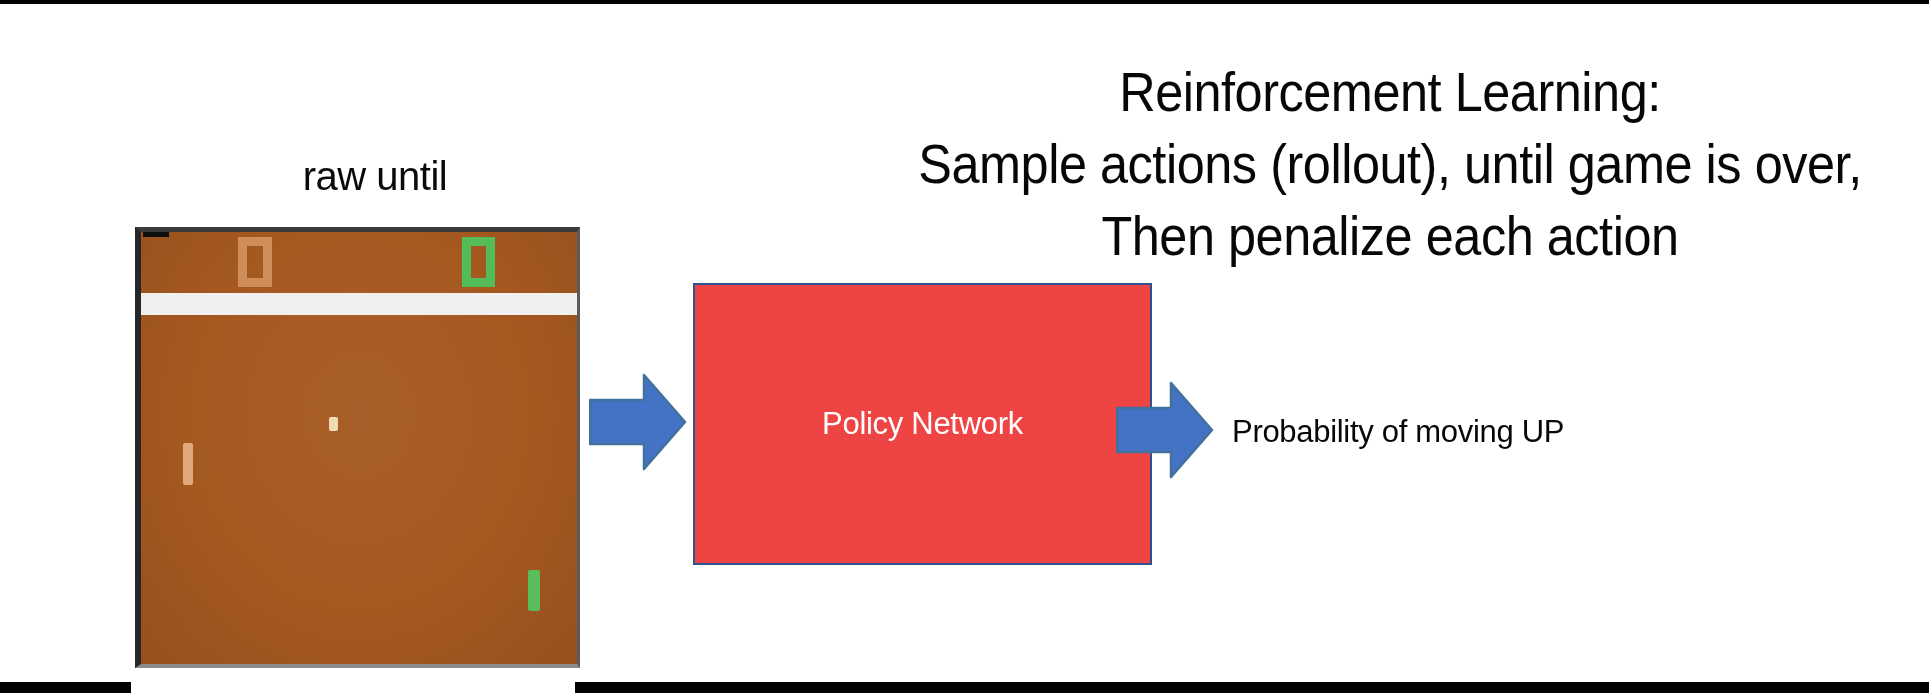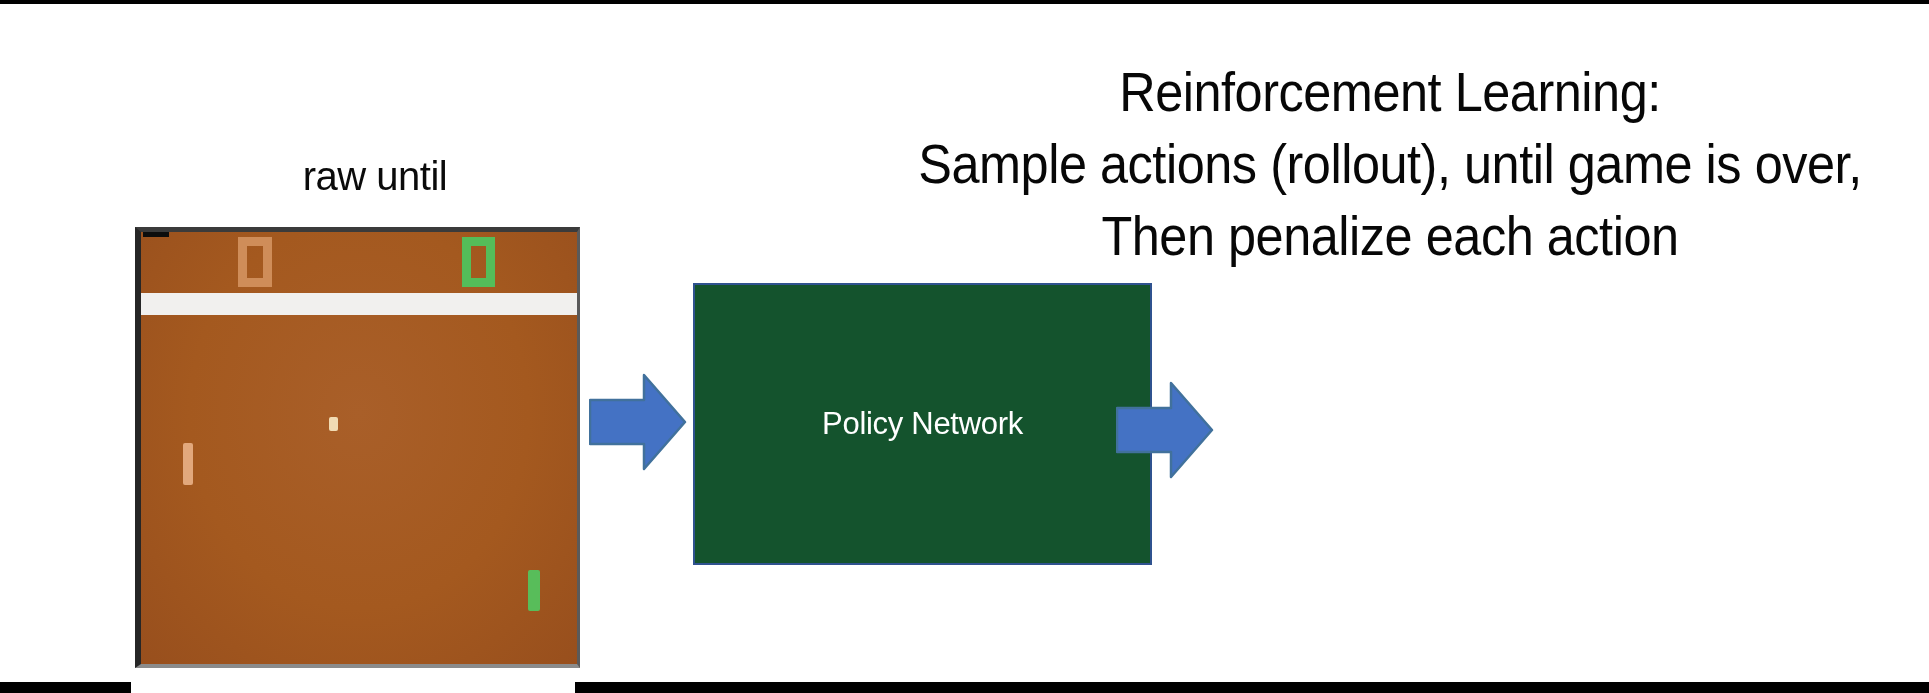--- a/index.html
+++ b/index.html
@@ -50,21 +50,21 @@
   .pong .paddle-r{position:absolute;left:387px;top:338px;width:12px;height:41px;background:#58bd5a;border-radius:2px;}
 
   
   .arrow{position:absolute;width:98px;height:100px;}
   .arrow-left{left:589px;top:372px;}
   .arrow-right{left:1116px;top:380px;}
 
   .policy-box{
     position:absolute;left:693px;top:283px;width:459px;height:282px;
     box-sizing:border-box;
-    background:#14532d;border:2px solid #2f528f;
+    background:#ef4444;border:2px solid #2f528f;
     display:flex;align-items:center;justify-content:center;
   }
   .policy-box span{color:#ffffff;font-size:31px;letter-spacing:-0.3px;}
 
   .prob-label{
     position:absolute;left:1232px;top:412px;
     font-size:31px;line-height:40px;color:#070707;letter-spacing:-0.3px;
     white-space:nowrap;
   }
 </style>
@@ -98,17 +98,18 @@
   </svg>
 
   <div class="policy-box">
     <span>Policy Network</span>
   </div>
 
   <svg class="arrow arrow-right" viewBox="0 0 98 100" xmlns="http://www.w3.org/2000/svg">
     <polygon points="1,28 55,28 55,3 96,50 55,97 55,72 1,72" fill="#4472c4" stroke="#41719c" stroke-width="2.5" stroke-linejoin="round"></polygon>
   </svg>
 
+  <div class="prob-label">Probability of moving UP</div>
 
   <div class="bar bottom-left"></div>
   <div class="bar bottom-right"></div>
 
 </div>
 
 </body></html>

